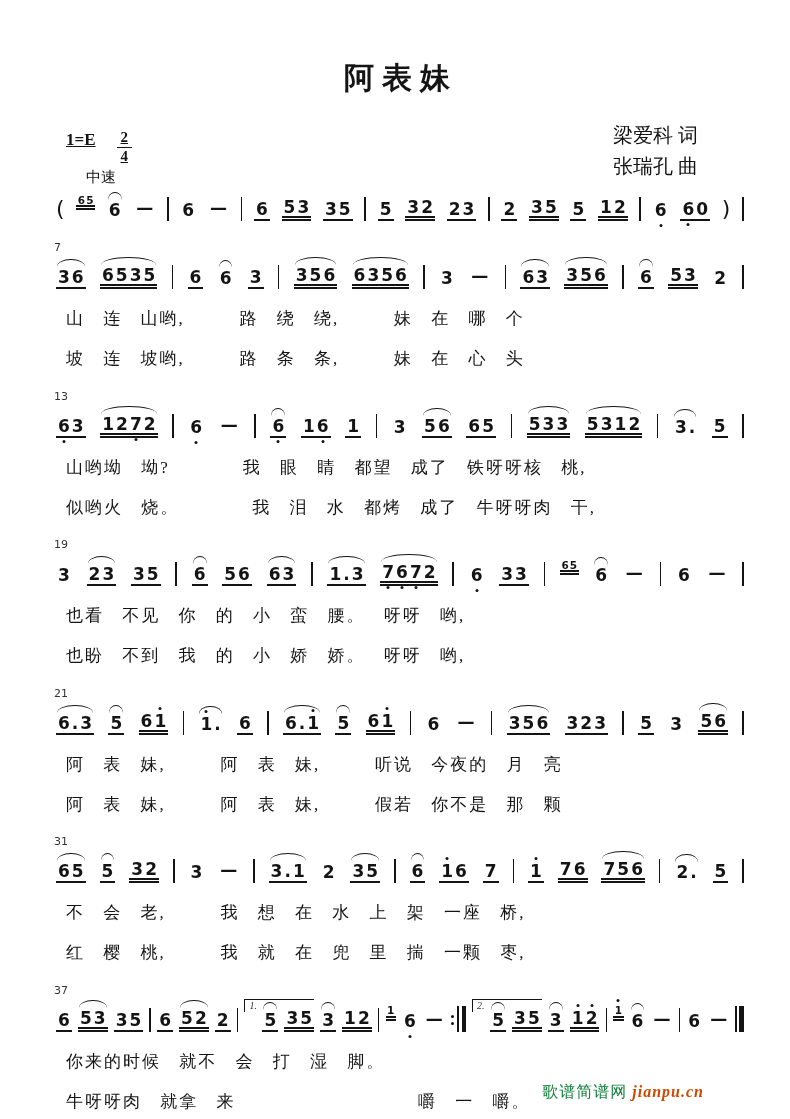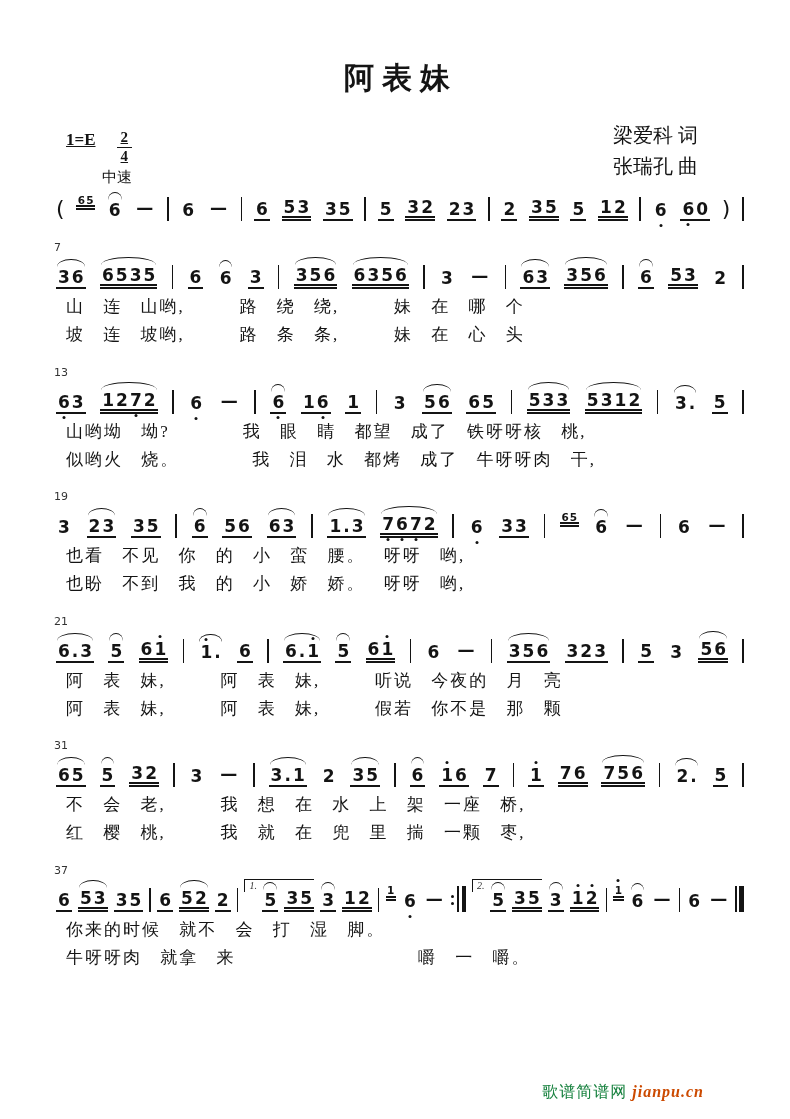--- a/index.html
+++ b/index.html
@@ -13,21 +13,21 @@
     padding-left:12px;
   }
   .credits{
     position:absolute;top:120px;right:92px;font-size:20px;line-height:1.55;text-align:left;
   }
   .keyblock{position:absolute;top:130px;left:66px;}
   .keyline{display:flex;align-items:flex-start;gap:21px;font-size:17px;font-weight:bold;text-decoration:underline;}
   .ts{display:inline-flex;flex-direction:column;align-items:center;line-height:1.05;font-size:15px;}
   .ts-top{border-bottom:1.6px solid #141414;padding:0 4px 1px;}
   .ts-bot{padding-top:1px;}
-  .tempo{font-size:15px;margin:3px 0 0 20px;text-align:right;}
+  .tempo{font-size:15px;margin:3px 0 0 20px;}
   .systems{position:absolute;top:176px;left:56px;right:46px;}
   .system{position:relative;margin-bottom:23px;padding-top:15px;}
   .measure-no{
     position:absolute;top:-3px;left:-2px;font-size:11px;color:#333;
     font-family:"DejaVu Sans",sans-serif;
   }
   .notes-row{display:flex;justify-content:space-between;align-items:flex-end;min-height:30px;}
   .tok{position:relative;font-family:"DejaVu Sans",sans-serif;font-weight:bold;font-size:17px;line-height:1;}
   .note{display:inline-flex;align-items:flex-end;padding:0 1px 2px;}
   .note.u1{border-bottom:2px solid #141414;padding-bottom:1px;}
@@ -51,21 +51,21 @@
   .note.grace{font-size:10.5px;transform:translateY(-11px);padding-bottom:0;}
   .note.grace .glyph{padding:0 0.5px;}
   .volta{
     font-size:10px;font-style:italic;font-weight:normal;color:#333;
     border-top:1.3px solid #141414;border-left:1.3px solid #141414;
     width:70px;height:13px;padding:0 0 0 4px;box-sizing:border-box;
     transform:translateY(-20px);margin-right:-58px;z-index:2;
   }
   .paren{font-size:22px;font-weight:normal;transform:translateY(-1px);}
   .lyric{
-    font-size:17px;margin-top:7px;white-space:pre;letter-spacing:2px;
+    font-size:17px;margin-top:19px;white-space:pre;letter-spacing:2px;
     word-spacing:12px;padding-left:10px;line-height:1.25;
   }
   .watermark{position:absolute;right:86px;bottom:16px;font-size:16px;letter-spacing:1px;}
   .wm-site{color:#15803d;}
   .wm-url{font-weight:bold;font-style:italic;}
 </style>
 </head>
 <body>
 
 <h1 class="title">阿表妹</h1>

